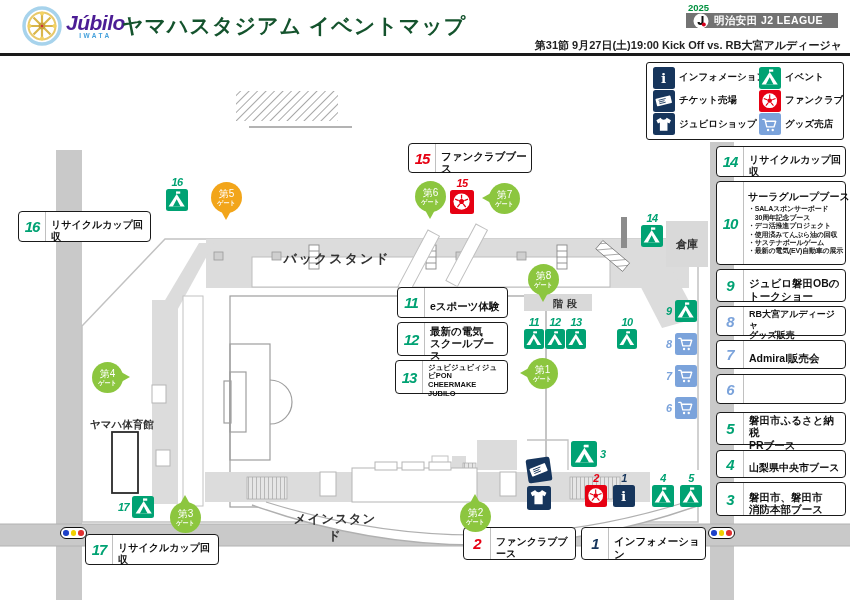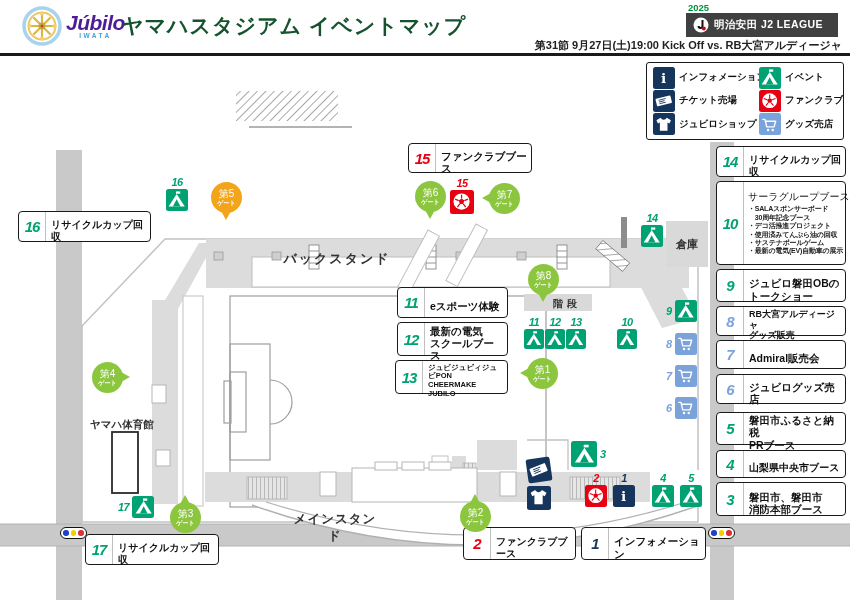--- a/index.html
+++ b/index.html
@@ -10,36 +10,36 @@
 
   
   .hdr-rule{position:absolute;left:0;top:53px;width:850px;height:3px;background:#1a1a1a;}
   .logo{position:absolute;left:22px;top:6px;display:flex;align-items:center;gap:4px;}
   .logo-text{display:flex;flex-direction:column;line-height:1;}
   .logo-name{font-size:21px;font-weight:800;font-style:italic;color:#4c1d95;letter-spacing:-.5px;}
   .logo-sub{font-size:6.5px;font-weight:700;color:#45a1dc;letter-spacing:2.5px;text-align:center;}
   .title{position:absolute;left:122px;top:12px;font-size:21px;font-weight:800;color:#14532d;letter-spacing:1px;}
   .badge{position:absolute;right:12px;top:2px;width:152px;}
   .badge-year{font-size:9.5px;font-weight:800;color:#00913f;display:block;margin-left:2px;}
-  .badge-bar{height:24px;background:#404040;display:flex;align-items:center;gap:5px;padding:0 7px;}
+  .badge-bar{height:15px;background:#737373;display:flex;align-items:center;gap:5px;padding:0 7px;}
   .badge-label{color:#fff;font-size:10.5px;font-weight:800;letter-spacing:.4px;white-space:nowrap;}
   .match-info{position:absolute;right:8px;top:38px;font-size:11px;font-weight:700;color:#222;}
 
   
   .box{position:absolute;background:#fff;border:1.6px solid #1a1a1a;border-radius:4px;
        display:flex;align-items:center;box-sizing:border-box;}
   .bx-num{align-self:stretch;display:flex;align-items:center;justify-content:center;
           min-width:24px;font-size:15px;font-weight:800;border-right:1px solid #c0c0c0;
           font-style:italic;letter-spacing:-1px;padding:0 1px;}
   .bx-lab{flex:1;padding:9px 3px 1px 5px;font-size:10.5px;font-weight:700;color:#111;
           line-height:1.15;white-space:pre-line;}
   .bx-lab.sm{font-size:9px;}
   .num-green{color:#00a273;} .num-red{color:#e60012;} .num-navy{color:#16355c;} .num-blue{color:#7ba3db;}
   .sala-body{flex:1;padding:2px 2px 2px 4px;}
-  .sala-title{font-size:10px;font-weight:400;color:#111;margin-bottom:1px;white-space:nowrap;}
+  .sala-title{font-size:10px;font-weight:700;color:#111;margin-bottom:1px;white-space:nowrap;}
   .sala-li{font-size:7px;font-weight:700;color:#222;line-height:1.2;white-space:pre-line;letter-spacing:-.2px;}
 
   
   .legend{position:absolute;left:646px;top:62px;width:198px;height:78px;background:#fff;
           border:1.6px solid #1a1a1a;border-radius:3px;box-sizing:border-box;
           display:grid;grid-template-columns:106px 86px;grid-auto-rows:1fr;padding:3px 2px 3px 6px;}
   .lg-item{display:flex;align-items:center;gap:4px;}
   .lg-lab{font-size:9.5px;font-weight:700;color:#111;white-space:nowrap;}
 
   
@@ -294,21 +294,20 @@
 グッズ販売</span>
     </div>
 
   <div class="box" style="left:716px;top:340px;width:130px;height:29px">
     <span class="bx-num num-blue">7</span>
     <span class="bx-lab">Admiral販売会</span>
     </div>
 
   <div class="box" style="left:716px;top:374px;width:130px;height:30px">
     <span class="bx-num num-blue">6</span>
-    <span class="bx-lab">ジュビログッズ売店</span>
     </div>
 
   <div class="box" style="left:716px;top:412px;width:130px;height:33px">
     <span class="bx-num num-green">5</span>
     <span class="bx-lab">磐田市ふるさと納税
 PRブース</span>
     </div>
 
   <div class="box" style="left:716px;top:450px;width:130px;height:28px">
     <span class="bx-num num-green">4</span>

